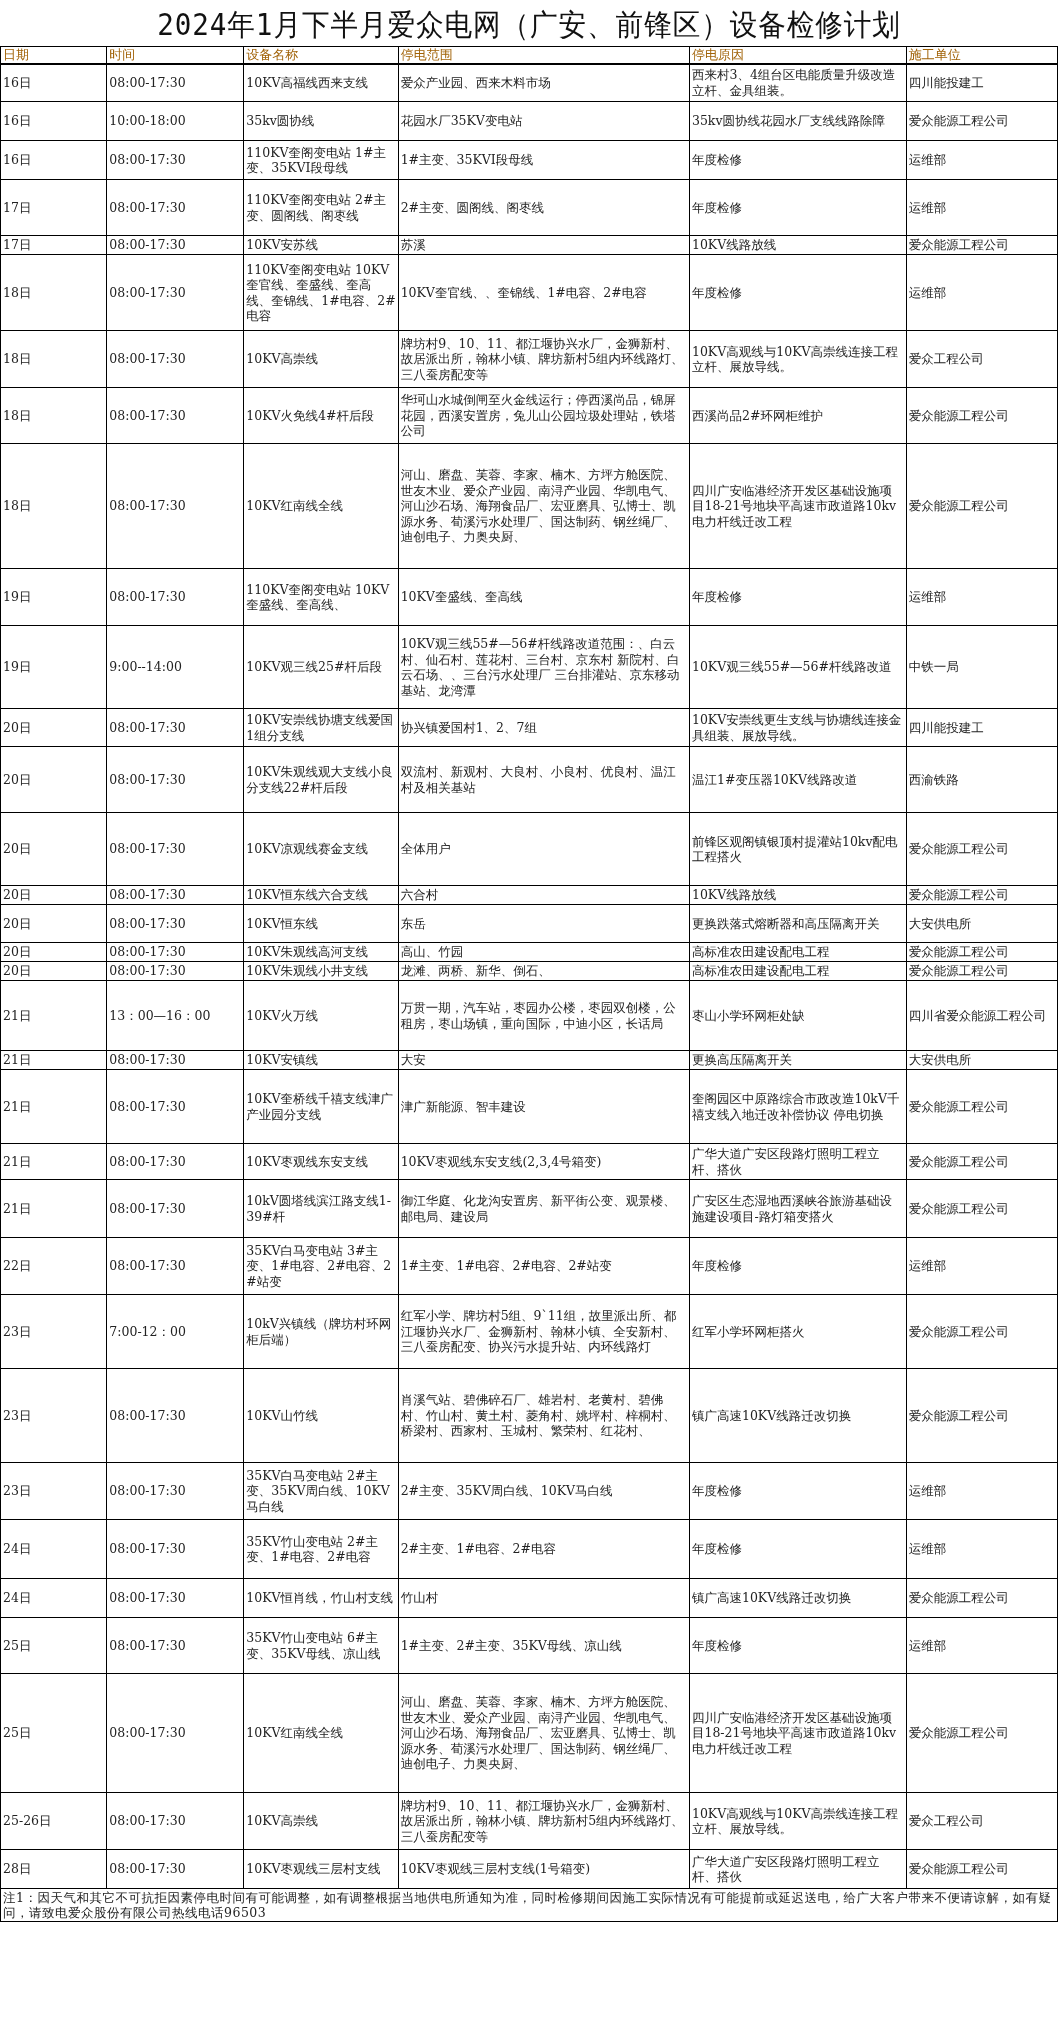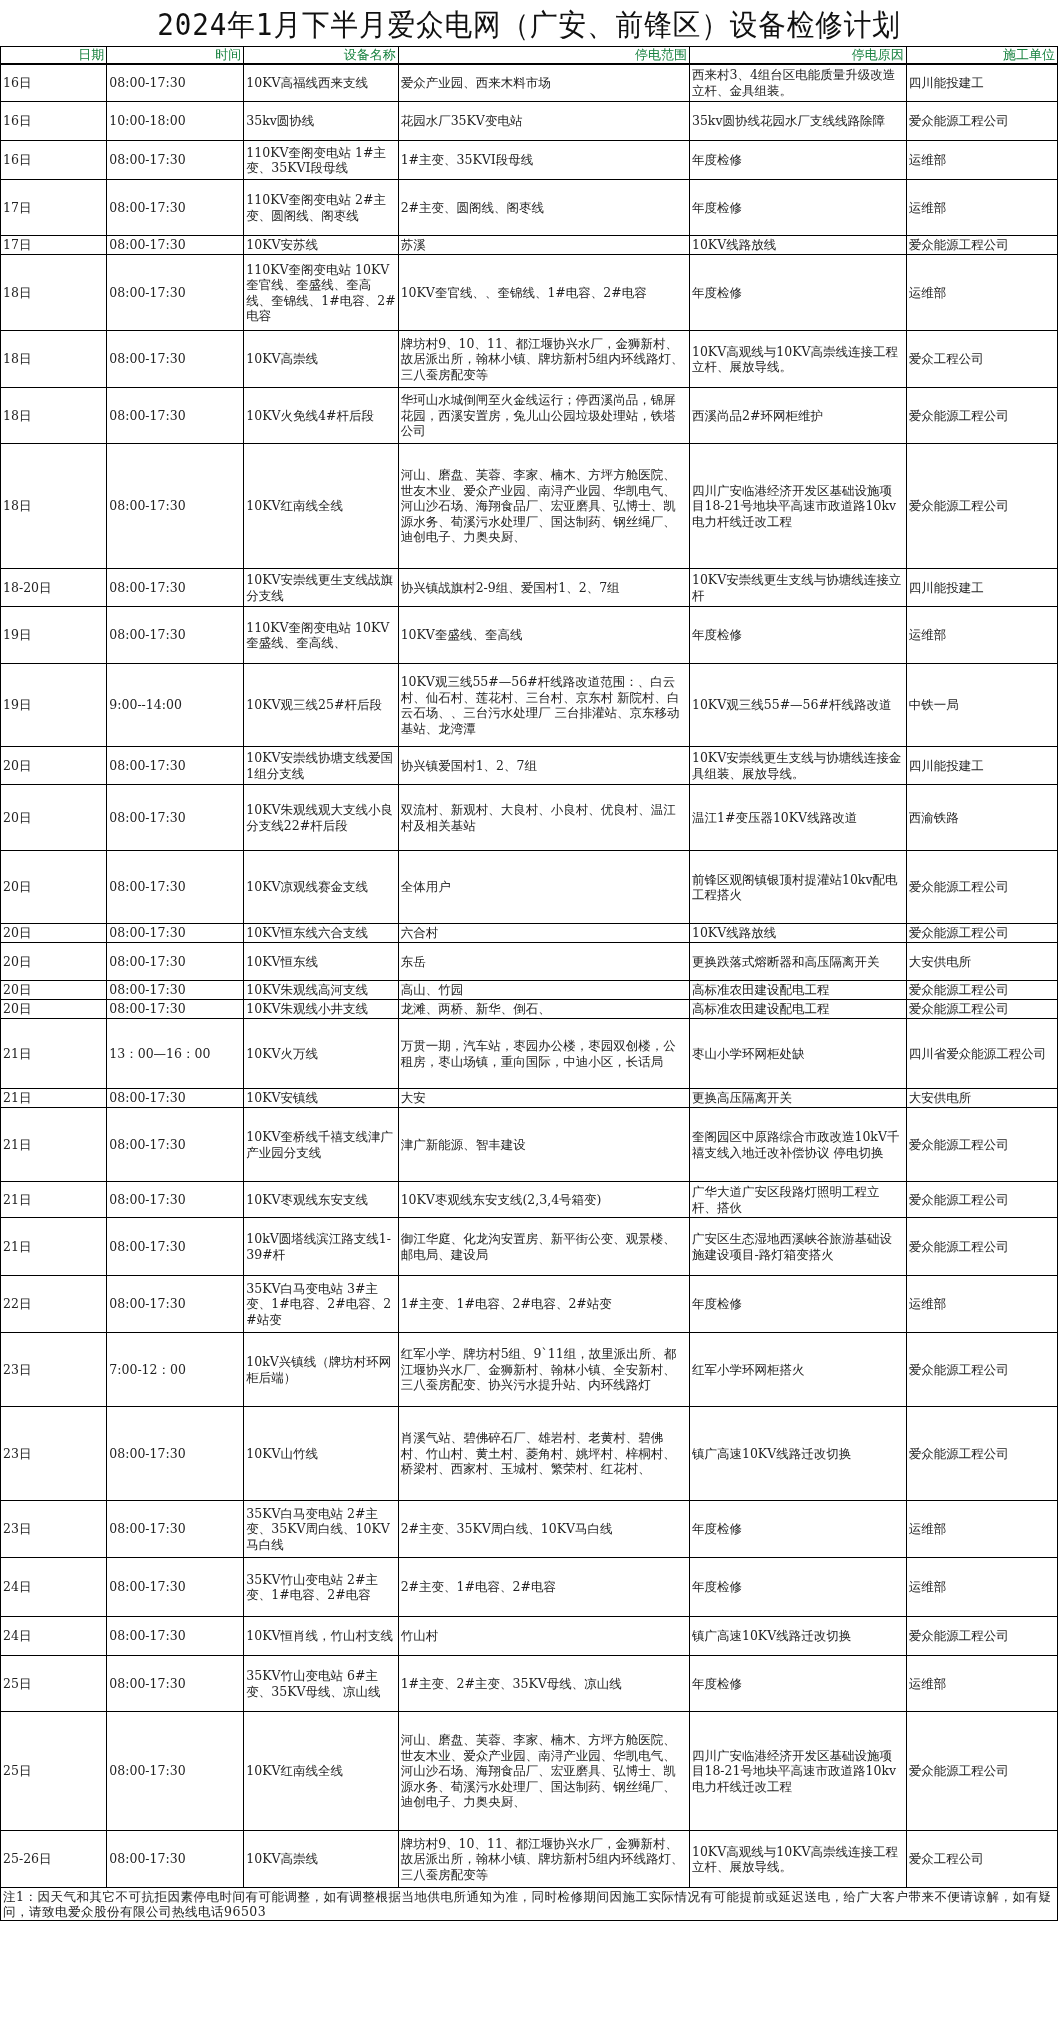--- a/index.html
+++ b/index.html
@@ -1,20 +1,20 @@
 <!DOCTYPE html>
 <html><head>
 <meta charset="utf-8">
 <style>
   html, body { margin:0; padding:0; background:#ffffff; }
   body { width:1058px; height:2029px; overflow:hidden; font-family:"DejaVu Serif", "Liberation Serif", serif; color:#111; }
   .title { height:46px; line-height:50px; text-align:center; font-size:30px; letter-spacing:1px; white-space:nowrap; font-family:"DejaVu Sans Mono","Liberation Mono",monospace; transform:scaleX(0.92); transform-origin:center; }
   table.plan { border-collapse:collapse; table-layout:fixed; width:1058px; }
   table.plan td, table.plan th { border:1px solid #000; padding:0 2px; font-size:12.5px; line-height:15.5px; vertical-align:middle; overflow:hidden; word-break:break-all; font-weight:normal; text-align:left; color:#222; }
-  table.plan th { text-align:right; font-size:13px; color:#15803d; }
+  table.plan th { text-align:left; font-size:13px; color:#a16207; }
   table.plan tr.sep-thick td { border-top:2px solid #000; }
   .col-date { width:104px; }
   .col-time { width:134px; }
   .col-equip { width:151px; }
   .col-range { width:285px; }
   .col-reason { width:212px; }
   .col-unit { width:148px; }
   td.note { font-size:12.5px; line-height:19px; padding:1px 3px; letter-spacing:0.5px; }
 </style>
 </head>
@@ -107,28 +107,20 @@
         <td>爱众能源工程公司</td>
       </tr>
       <tr style="height: 125px;">
         <td>18日</td>
         <td>08:00-17:30</td>
         <td>10KV红南线全线</td>
         <td>河山、磨盘、芙蓉、李家、楠木、方坪方舱医院、世友木业、爱众产业园、南浔产业园、华凯电气、河山沙石场、海翔食品厂、宏亚磨具、弘博士、凯源水务、荀溪污水处理厂、国达制药、钢丝绳厂、迪创电子、力奥央厨、</td>
         <td>四川广安临港经济开发区基础设施项目18-21号地块平高速市政道路10kv电力杆线迁改工程</td>
         <td>爱众能源工程公司</td>
       </tr>
-      <tr style="height: 38px;">
-        <td>18-20日</td>
-        <td>08:00-17:30</td>
-        <td>10KV安崇线更生支线战旗分支线</td>
-        <td>协兴镇战旗村2-9组、爱国村1、2、7组</td>
-        <td>10KV安崇线更生支线与协塘线连接立杆</td>
-        <td>四川能投建工</td>
-      </tr>
       <tr style="height: 57px;">
         <td>19日</td>
         <td>08:00-17:30</td>
         <td>110KV奎阁变电站 10KV奎盛线、奎高线、</td>
         <td>10KV奎盛线、奎高线</td>
         <td>年度检修</td>
         <td>运维部</td>
       </tr>
       <tr style="height: 83px;">
         <td>19日</td>
@@ -298,20 +290,28 @@
         <td>四川广安临港经济开发区基础设施项目18-21号地块平高速市政道路10kv电力杆线迁改工程</td>
         <td>爱众能源工程公司</td>
       </tr>
       <tr style="height: 57px;">
         <td>25-26日</td>
         <td>08:00-17:30</td>
         <td>10KV高崇线</td>
         <td>牌坊村9、10、11、都江堰协兴水厂，金狮新村、故居派出所，翰林小镇、牌坊新村5组内环线路灯、三八蚕房配变等</td>
         <td>10KV高观线与10KV高崇线连接工程立杆、展放导线。</td>
         <td>爱众工程公司</td>
+      </tr>
+      <tr style="height: 39px;">
+        <td>28日</td>
+        <td>08:00-17:30</td>
+        <td>10KV枣观线三层村支线</td>
+        <td>10KV枣观线三层村支线(1号箱变)</td>
+        <td>广华大道广安区段路灯照明工程立杆、搭伙</td>
+        <td>爱众能源工程公司</td>
       </tr>
     </tbody>
   <tfoot>
     <tr style="height:33px">
       <td class="note" colspan="6">注1：因天气和其它不可抗拒因素停电时间有可能调整，如有调整根据当地供电所通知为准，同时检修期间因施工实际情况有可能提前或延迟送电，给广大客户带来不便请谅解，如有疑问，请致电爱众股份有限公司热线电话96503</td>
     </tr>
   </tfoot>
 </table>
 
 </body></html>

